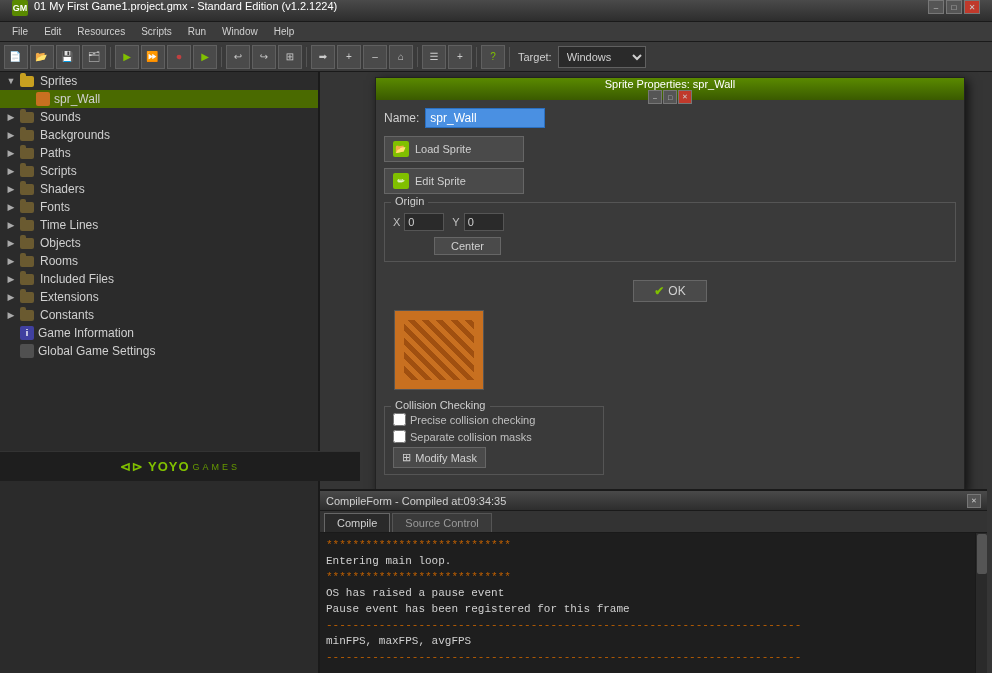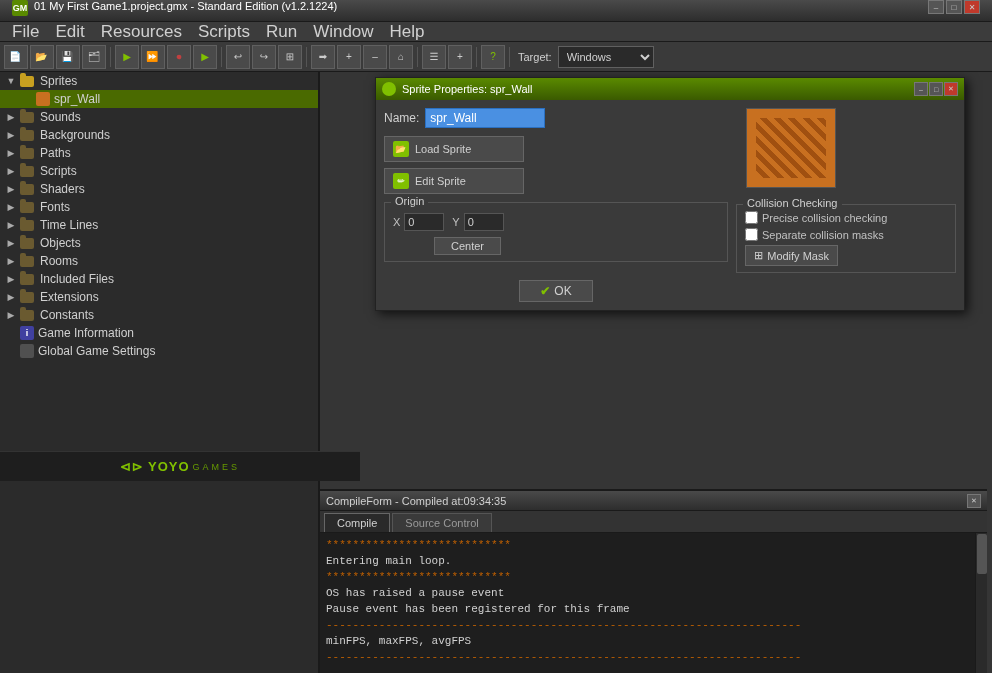--- a/index.html
+++ b/index.html
@@ -63,21 +63,21 @@
     #menu-bar {
       background: #3c3c3c;
       height: 20px;
       display: flex;
       align-items: center;
       padding: 0 4px;
       border-bottom: 1px solid #1a1a1a;
     }
     .menu-item {
       padding: 2px 8px;
-      font-size: 17px;
+      font-size: 10px;
       color: #d0d0d0;
       cursor: pointer;
       text-align: center;
     }
 
     
     #toolbar {
       background: #3a3a3a;
       height: 30px;
       display: flex;
@@ -110,21 +110,21 @@
       margin-left: 4px;
       margin-right: 4px;
     }
     .tb-target-select {
       background: #2a2a2a;
       border: 1px solid #606060;
       color: #d0d0d0;
       font-size: 11px;
       height: 22px;
       padding: 0 4px;
-      width: 96px;
+      width: 88px;
     }
 
     
     #main-layout {
       display: flex;
       height: calc(673px - 72px);
     }
 
     
     #sidebar {
@@ -251,20 +251,21 @@
       box-shadow: 3px 3px 10px rgba(0,0,0,0.7);
     }
     .dialog-titlebar {
       background: linear-gradient(to bottom, #5a8a00, #3a5a00);
       height: 22px;
       display: flex;
       align-items: center;
       padding: 0 6px;
       font-size: 11px;
       color: #ffffff;
+      flex-direction: column;
     }
     .dialog-titlebar .dialog-icon {
       width: 14px;
       height: 14px;
       background: #80c000;
       border-radius: 50%;
       margin-right: 6px;
     }
     .dialog-titlebar .dialog-title-text { flex: 1; }
     .dialog-win-controls { display: flex; gap: 1px; }
@@ -279,20 +280,21 @@
       font-size: 7px;
       cursor: pointer;
       color: #ccc;
     }
     .dialog-win-btn.close { background: #c0392b; }
 
     .dialog-body {
       display: flex;
       padding: 8px;
       gap: 8px;
+      flex-direction: column;
     }
 
     
     .dialog-left {
       flex: 1;
     }
 
     .name-row {
       display: flex;
       align-items: center;

